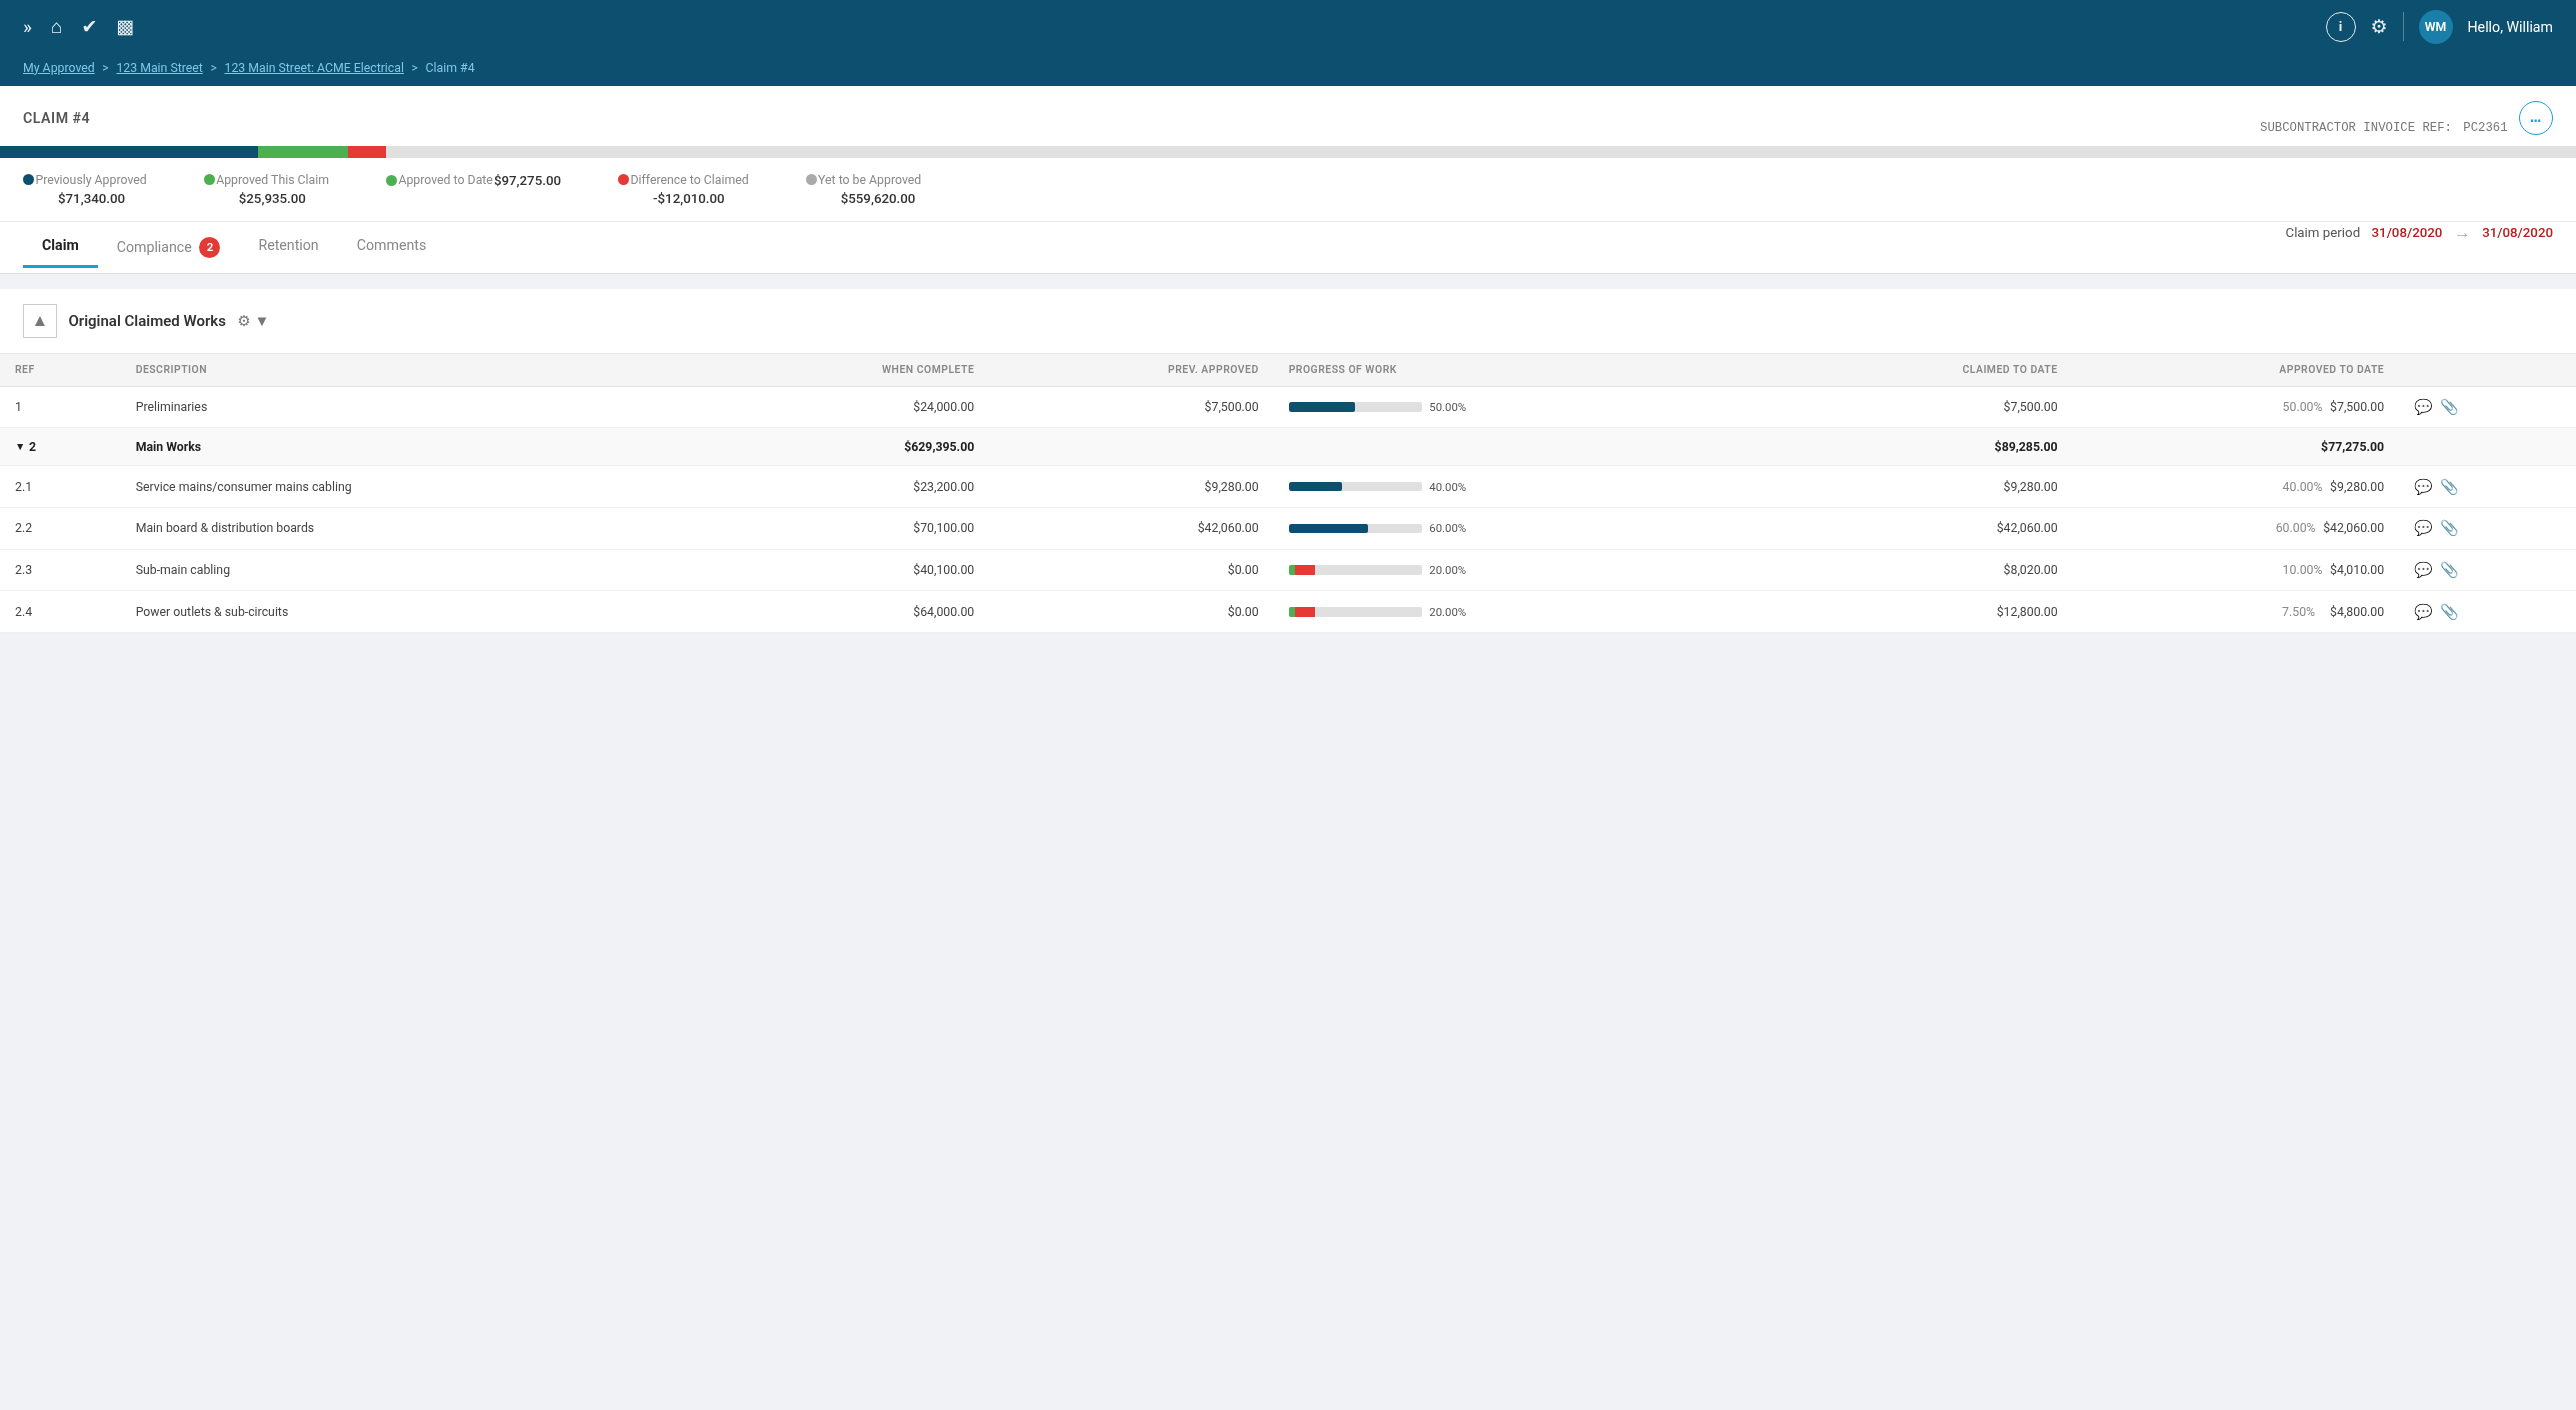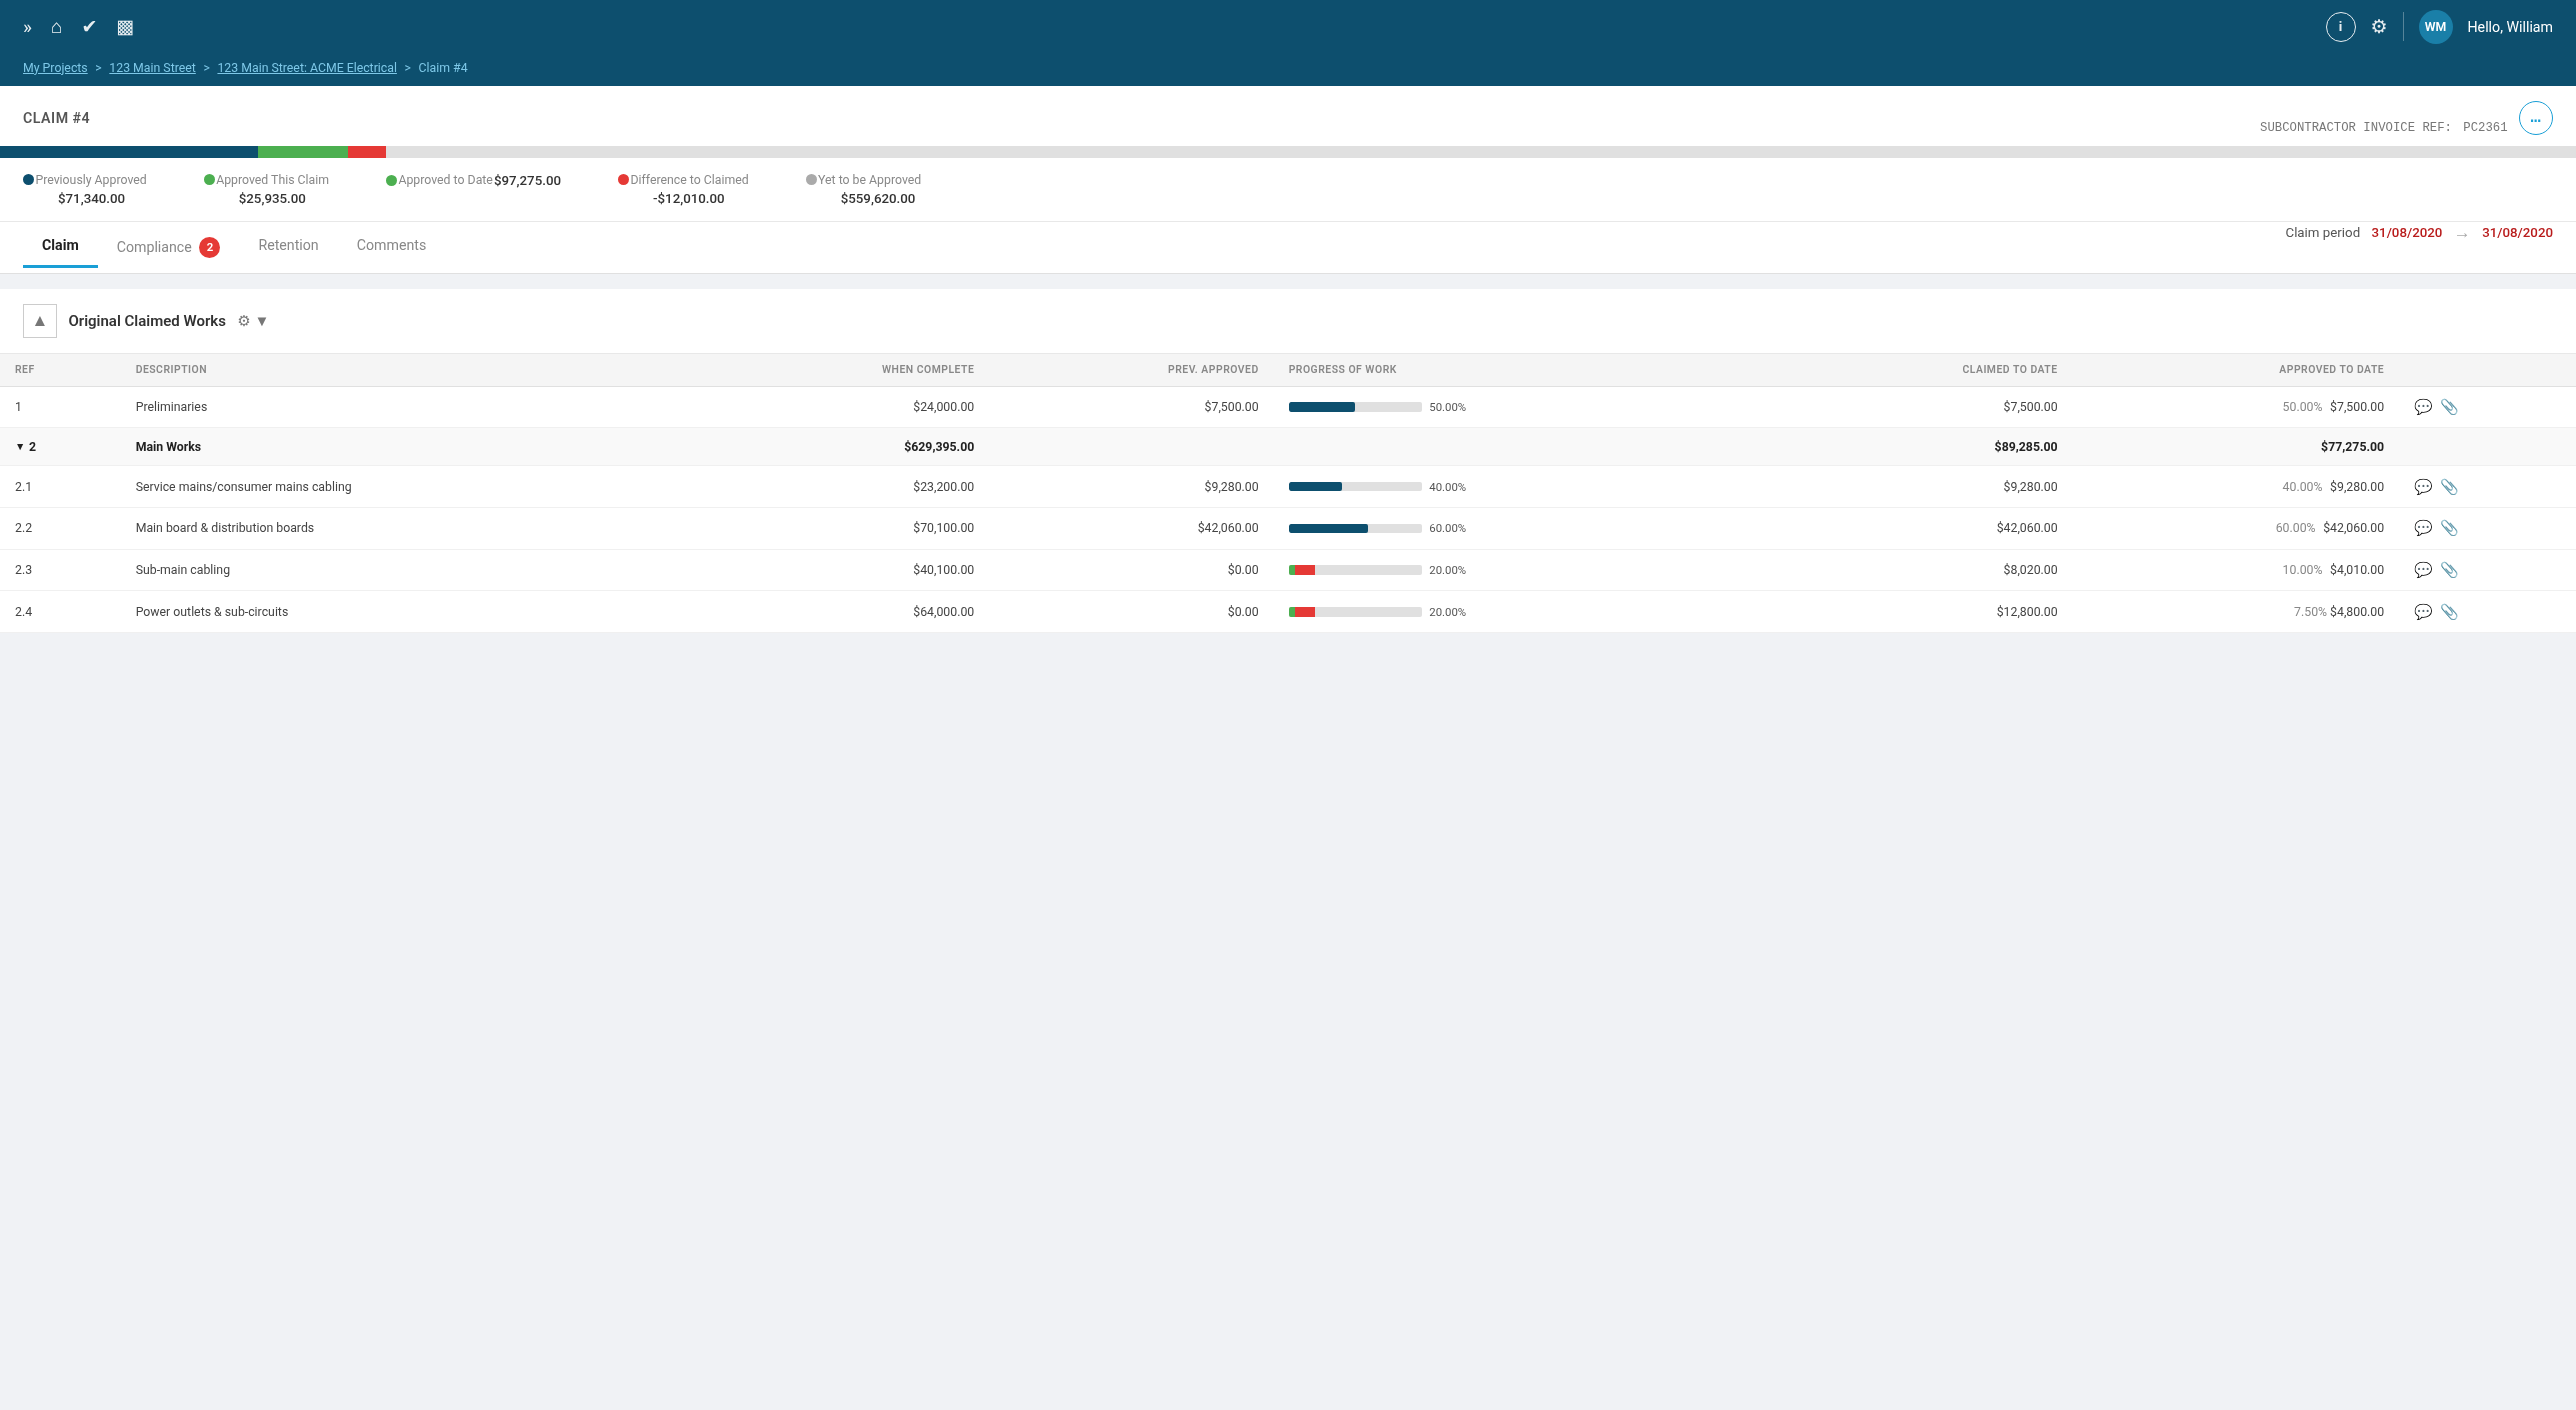--- a/index.html
+++ b/index.html
@@ -100,21 +100,21 @@
   <div class="header-right">
     <span class="header-icon" style="width:30px;height:30px;border-radius:50%;border:1.9px solid white;display:flex;align-items:center;justify-content:center;font-size:13.3px;font-weight:700;">i</span>
     <span class="header-icon">⚙</span>
     <div class="header-divider"></div>
     <div class="avatar">WM</div>
     <span class="hello-text">Hello, William</span>
   </div>
 </div>
 
 <div class="breadcrumb">
-  <a>My Projects</a>
+  <a>My Approved</a>
   <span class="breadcrumb-sep">&gt;</span>
   <a>123 Main Street</a>
   <span class="breadcrumb-sep">&gt;</span>
   <a>123 Main Street: ACME Electrical</a>
   <span class="breadcrumb-sep">&gt;</span>
   <span class="breadcrumb-current">Claim #4</span>
 </div>
 
 <div class="claim-panel">
   <div class="claim-header">
@@ -321,21 +321,21 @@
           <td>
             <div class="progress-cell">
               <div class="mini-bar">
                 <div class="mini-bar-fill-green" style="width:5%"></div>
                 <div class="mini-bar-fill-red" style="width:15%"></div>
               </div>
               <span class="pct-text">20.00%</span>
             </div>
           </td>
           <td class="right">$12,800.00</td>
-          <td class="right"><span style="color:#888;margin-right:3px;">7.50%</span><span>$4,800.00</span></td>
+          <td class="right"><span style="color:#888;margin-right:15px;">7.50%</span><span>$4,800.00</span></td>
           <td>
             <div class="action-icons">
       <span class="action-icon">💬</span>
       <span class="action-icon">📎</span>
     </div>
           </td>
         </tr>
       </tbody>
   </table>
 </div>

